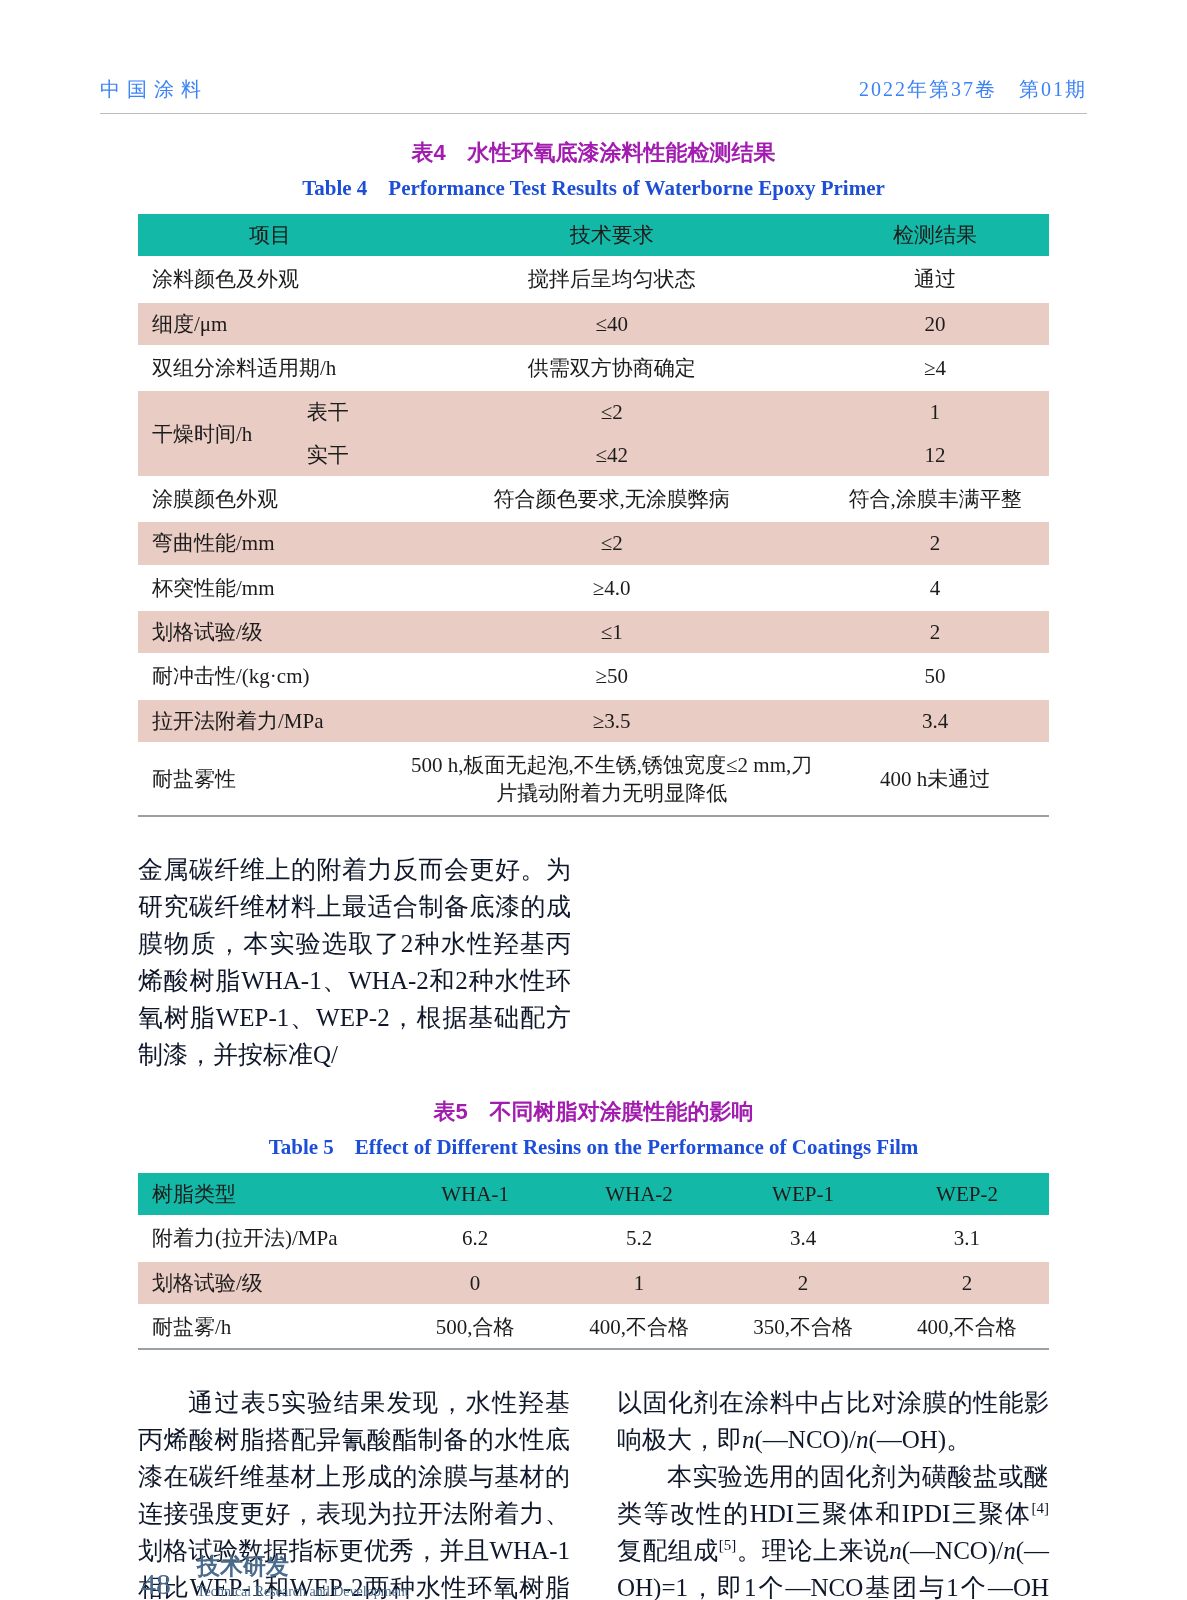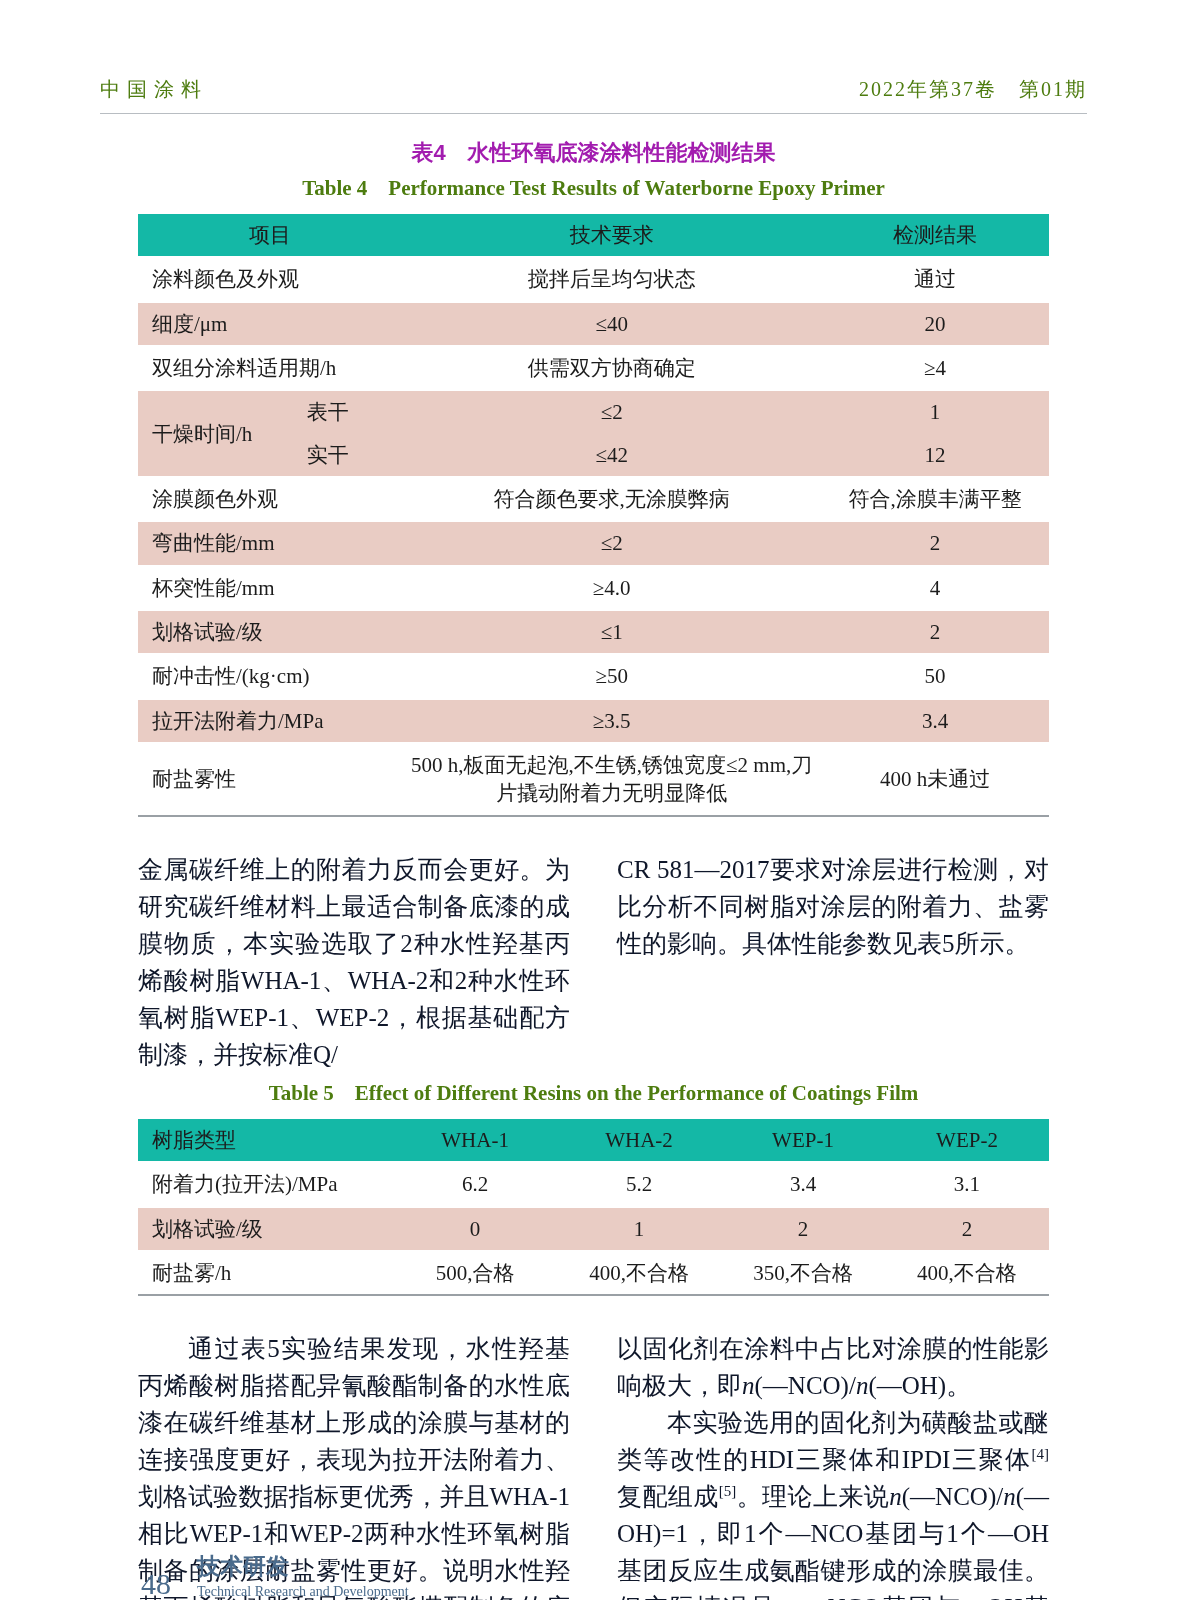--- a/index.html
+++ b/index.html
@@ -13,36 +13,36 @@
     color: #1c1c1c;
     overflow: hidden;
     position: relative;
   }
 
   
   .page-header {
     display: flex; justify-content: space-between; align-items: flex-end;
     padding-bottom: 10px;
     border-bottom: 1px solid #b8bdc2;
-    color: #4d7c0f;
+    color: #3b82f6;
     font-size: 20px;
   }
   .journal-name { letter-spacing: 7px; }
   .issue-info { letter-spacing: 2px; }
 
   
   .tbl-title-zh {
     text-align: center;
     font-family: "Liberation Sans", "DejaVu Sans", sans-serif;
     font-weight: bold; font-size: 22px; color: #a21caf;
     margin-top: 24px;
   }
   .tbl-title-en {
     text-align: center;
-    font-weight: bold; font-size: 21px; color: #4d7c0f;
+    font-weight: bold; font-size: 21px; color: #1d4ed8;
     margin-top: 6px; margin-bottom: 10px;
   }
 
   
   .content { margin: 0 38px; }
   table.data-table {
     width: 100%;
     border-collapse: collapse;
     border-top: 2px solid #2b2b2b;
     border-bottom: 2px solid #9aa0a5;
@@ -180,26 +180,24 @@
             </tr>
           </tbody>
       </table>
     </div>
   </section>
 
   <section class="two-col content">
     <div class="col">
       <p>金属碳纤维上的附着力反而会更好。为研究碳纤维材料上最适合制备底漆的成膜物质，本实验选取了2种水性羟基丙烯酸树脂WHA-1、WHA-2和2种水性环氧树脂WEP-1、WEP-2，根据基础配方制漆，并按标准Q/</p>
     </div>
-    <div class="col">
-      <p>CR 581—2017要求对涂层进行检测，对比分析不同树脂对涂层的附着力、盐雾性的影响。具体性能参数见表5所示。</p>
-    </div>
   </section>
 
   <section>
+    <div class="tbl-title-zh">表5　不同树脂对涂膜性能的影响</div>
     <div class="tbl-title-en">Table 5　Effect of Different Resins on the Performance of Coatings Film</div>
     <div class="content">
       <table class="data-table" id="table5">
         <colgroup>
             <col style="width:28%">
             <col style="width:18%">
             <col style="width:18%">
             <col style="width:18%">
             <col style="width:18%">
           </colgroup>

